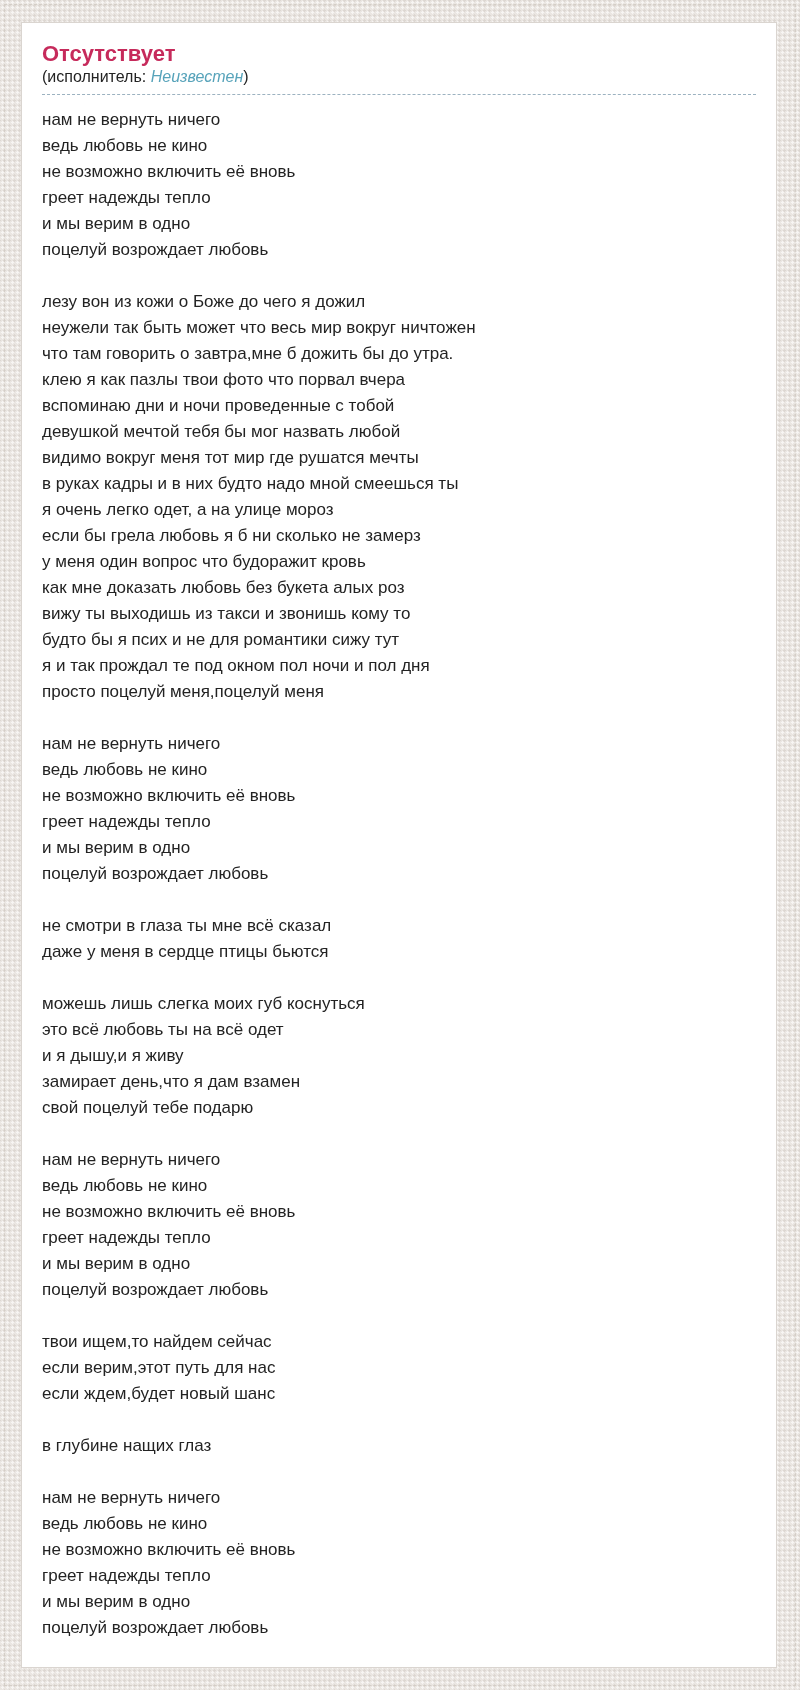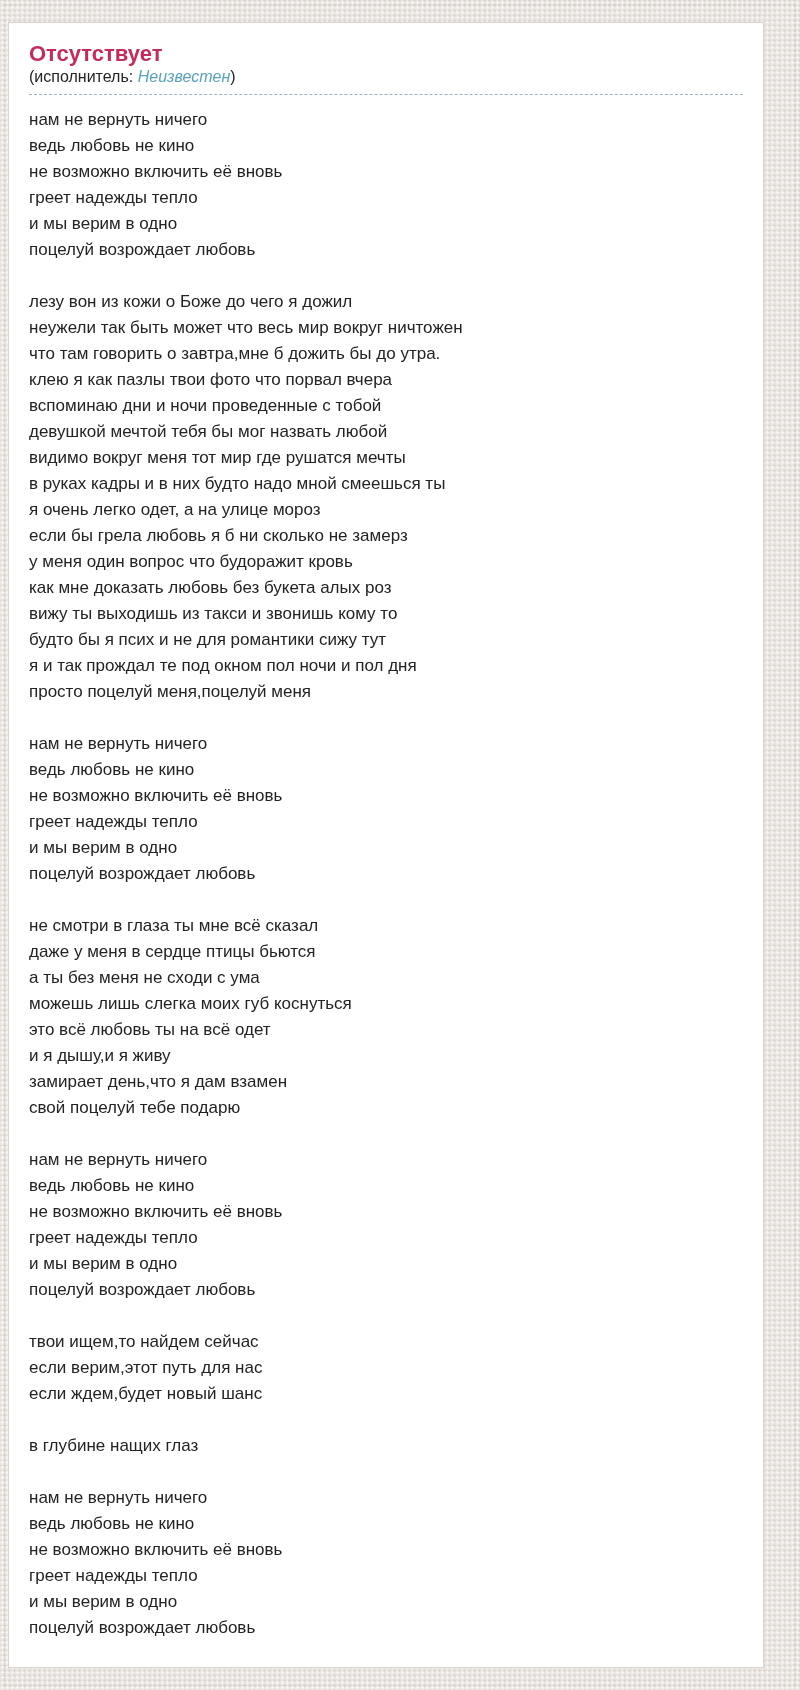--- a/index.html
+++ b/index.html
@@ -28,21 +28,21 @@
     background-position: 0 0, 2px 3px;
   }
   .page-frame {
     position: absolute;
     inset: 4px;
     border: 1px dashed var(--frame-color);
     pointer-events: none;
   }
   .card {
     position: absolute;
-    left: 8px;
+    left: 21px;
     top: 22px;
     width: 756px;
     height: 1646px;
     background: var(--card-bg);
     border: 1px solid var(--card-border);
     padding: 18px 20px 0 20px;
   }
   .song-title {
     margin: 0;
     font-size: 22px;
@@ -81,18 +81,18 @@
 
 <div class="page-frame"></div>
 
 <div class="card">
   <h1 class="song-title">Отсутствует</h1>
   <div class="artist-line"><span>(исполнитель: </span><a href="#">Неизвестен</a><span>)</span></div>
   <div class="lyrics" id="lyrics">
       <p><span>нам не вернуть ничего</span><br><span>ведь любовь не кино</span><br><span>не возможно включить её вновь</span><br><span>греет надежды тепло</span><br><span>и мы верим в одно</span><br><span>поцелуй возрождает любовь</span></p>
       <p><span>лезу вон из кожи о Боже до чего я дожил</span><br><span>неужели так быть может что весь мир вокруг ничтожен</span><br><span>что там говорить о завтра,мне б дожить бы до утра.</span><br><span>клею я как пазлы твои фото что порвал вчера</span><br><span>вспоминаю дни и ночи проведенные с тобой</span><br><span>девушкой мечтой тебя бы мог назвать любой</span><br><span>видимо вокруг меня тот мир где рушатся мечты</span><br><span>в руках кадры и в них будто надо мной смеешься ты</span><br><span>я очень легко одет, а на улице мороз</span><br><span>если бы грела любовь я б ни сколько не замерз</span><br><span>у меня один вопрос что будоражит кровь</span><br><span>как мне доказать любовь без букета алых роз</span><br><span>вижу ты выходишь из такси и звонишь кому то</span><br><span>будто бы я псих и не для романтики сижу тут</span><br><span>я и так прождал те под окном пол ночи и пол дня</span><br><span>просто поцелуй меня,поцелуй меня</span></p>
       <p><span>нам не вернуть ничего</span><br><span>ведь любовь не кино</span><br><span>не возможно включить её вновь</span><br><span>греет надежды тепло</span><br><span>и мы верим в одно</span><br><span>поцелуй возрождает любовь</span></p>
-      <p><span>не смотри в глаза ты мне всё сказал</span><br><span>даже у меня в сердце птицы бьются</span><br><span>а ты без меня не сходи с ума</span><br><span>можешь лишь слегка моих губ коснуться</span><br><span>это всё любовь ты на всё одет</span><br><span>и я дышу,и я живу</span><br><span>замирает день,что я дам взамен</span><br><span>свой поцелуй тебе подарю</span></p>
+      <p><span>не смотри в глаза ты мне всё сказал</span><br><span>даже у меня в сердце птицы бьются</span><br><br><span>можешь лишь слегка моих губ коснуться</span><br><span>это всё любовь ты на всё одет</span><br><span>и я дышу,и я живу</span><br><span>замирает день,что я дам взамен</span><br><span>свой поцелуй тебе подарю</span></p>
       <p><span>нам не вернуть ничего</span><br><span>ведь любовь не кино</span><br><span>не возможно включить её вновь</span><br><span>греет надежды тепло</span><br><span>и мы верим в одно</span><br><span>поцелуй возрождает любовь</span></p>
       <p><span>твои ищем,то найдем сейчас</span><br><span>если верим,этот путь для нас</span><br><span>если ждем,будет новый шанс</span><br><br><span>в глубине нащих глаз</span></p>
       <p><span>нам не вернуть ничего</span><br><span>ведь любовь не кино</span><br><span>не возможно включить её вновь</span><br><span>греет надежды тепло</span><br><span>и мы верим в одно</span><br><span>поцелуй возрождает любовь</span></p>
     </div>
 </div>
 
 </body></html>

